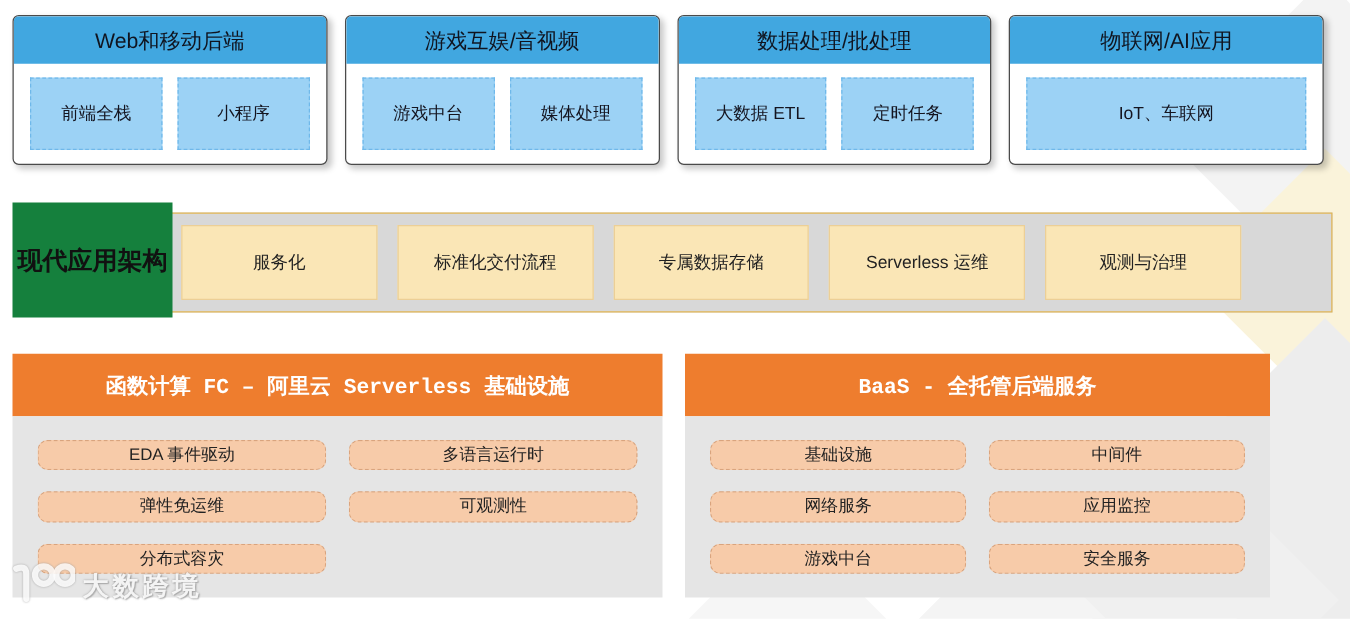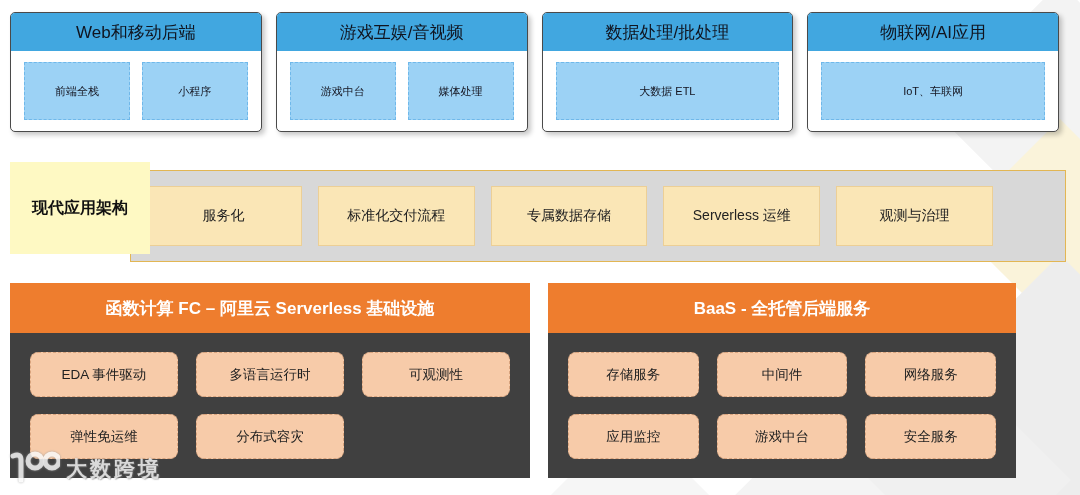--- a/index.html
+++ b/index.html
@@ -32,56 +32,56 @@
     height:38px;background:#41a7e0;
     display:flex;align-items:center;justify-content:center;
     font-size:17px;font-weight:400;color:#10141f;
   }
   .group-body{
     flex:1;display:flex;gap:12px;align-items:center;padding:0 13px;
   }
   .sub-box{
     flex:1;height:56px;background:#9cd2f5;border:1px dashed #6fb8ea;
     display:flex;align-items:center;justify-content:center;
-    font-size:11px;color:#14141f;
+    font-size:14px;color:#14141f;
   }
 
   
   .gold-box{
-    position:absolute;left:10px;top:162px;width:140px;height:92px;z-index:2;
-    background:#fef9c3;
+    position:absolute;left:10px;top:162px;width:128px;height:92px;z-index:2;
+    background:#15803d;
     display:flex;align-items:center;justify-content:center;
-    font-size:16px;font-weight:700;color:#111;text-align:center;
+    font-size:20px;font-weight:700;color:#111;text-align:center;
   }
   .mid-strip{
-    position:absolute;left:130px;top:170px;width:936px;height:92px;z-index:1;
+    position:absolute;left:130px;top:170px;width:936px;height:80px;z-index:1;
     background:#d8d8d8;border:1px solid #e2b654;box-sizing:border-box;
     display:flex;align-items:center;gap:16px;padding:0 72px 0 14px;
   }
   .mid-item{
     flex:1;height:58px;background:#fae6b6;border:1px solid #eccf96;
     display:flex;align-items:center;justify-content:center;
     font-size:14px;color:#222;white-space:nowrap;
   }
 
   
   .section{
     position:absolute;top:283px;height:195px;z-index:1;
     display:flex;flex-direction:column;
   }
   .section-left{left:10px;width:520px;}
   .section-right{left:548px;width:468px;}
   .section-header{
     height:50px;background:#ee7d2e;
     display:flex;align-items:center;justify-content:center;
-    font-size:17px;font-weight:700;color:#ffffff;
+    font-size:17px;font-weight:700;color:#ffffff;font-family:Liberation Mono, monospace;
   }
   .section-body{
-    flex:1;background:#404040;
-    display:grid;grid-template-columns:repeat(3,1fr);
+    flex:1;background:#e5e5e5;
+    display:grid;grid-template-columns:repeat(2,1fr);
     gap:17px 18px;padding:19px 20px;box-sizing:border-box;
   }
   .feature-box{
     background:#f7cba9;border:1px dashed #d9a47e;border-radius:8px;
     display:flex;align-items:center;justify-content:center;
     font-size:13.5px;color:#222;white-space:nowrap;
   }
 
   
   .watermark{
@@ -118,20 +118,21 @@
     <div class="group-header">游戏互娱/音视频</div>
     <div class="group-body">
       <div class="sub-box">游戏中台</div>
       <div class="sub-box">媒体处理</div>
     </div>
   </div>
   <div class="group">
     <div class="group-header">数据处理/批处理</div>
     <div class="group-body">
       <div class="sub-box">大数据 ETL</div>
+      <div class="sub-box">定时任务</div>
     </div>
   </div>
   <div class="group">
     <div class="group-header">物联网/AI应用</div>
     <div class="group-body">
       <div class="sub-box">IoT、车联网</div>
     </div>
   </div>
 </div>
 
@@ -142,30 +143,30 @@
   <div class="mid-item">专属数据存储</div>
   <div class="mid-item">Serverless 运维</div>
   <div class="mid-item">观测与治理</div>
 </div>
 
 <div class="section section-left">
   <div class="section-header">函数计算 FC – 阿里云 Serverless 基础设施</div>
   <div class="section-body">
     <div class="feature-box">EDA 事件驱动</div>
     <div class="feature-box">多语言运行时</div>
+    <div class="feature-box">弹性免运维</div>
     <div class="feature-box">可观测性</div>
-    <div class="feature-box">弹性免运维</div>
     <div class="feature-box">分布式容灾</div>
   </div>
 </div>
 
 <div class="section section-right">
   <div class="section-header">BaaS - 全托管后端服务</div>
   <div class="section-body">
-    <div class="feature-box">存储服务</div>
+    <div class="feature-box">基础设施</div>
     <div class="feature-box">中间件</div>
     <div class="feature-box">网络服务</div>
     <div class="feature-box">应用监控</div>
     <div class="feature-box">游戏中台</div>
     <div class="feature-box">安全服务</div>
   </div>
 </div>
 
 <div class="watermark">
   <span>

